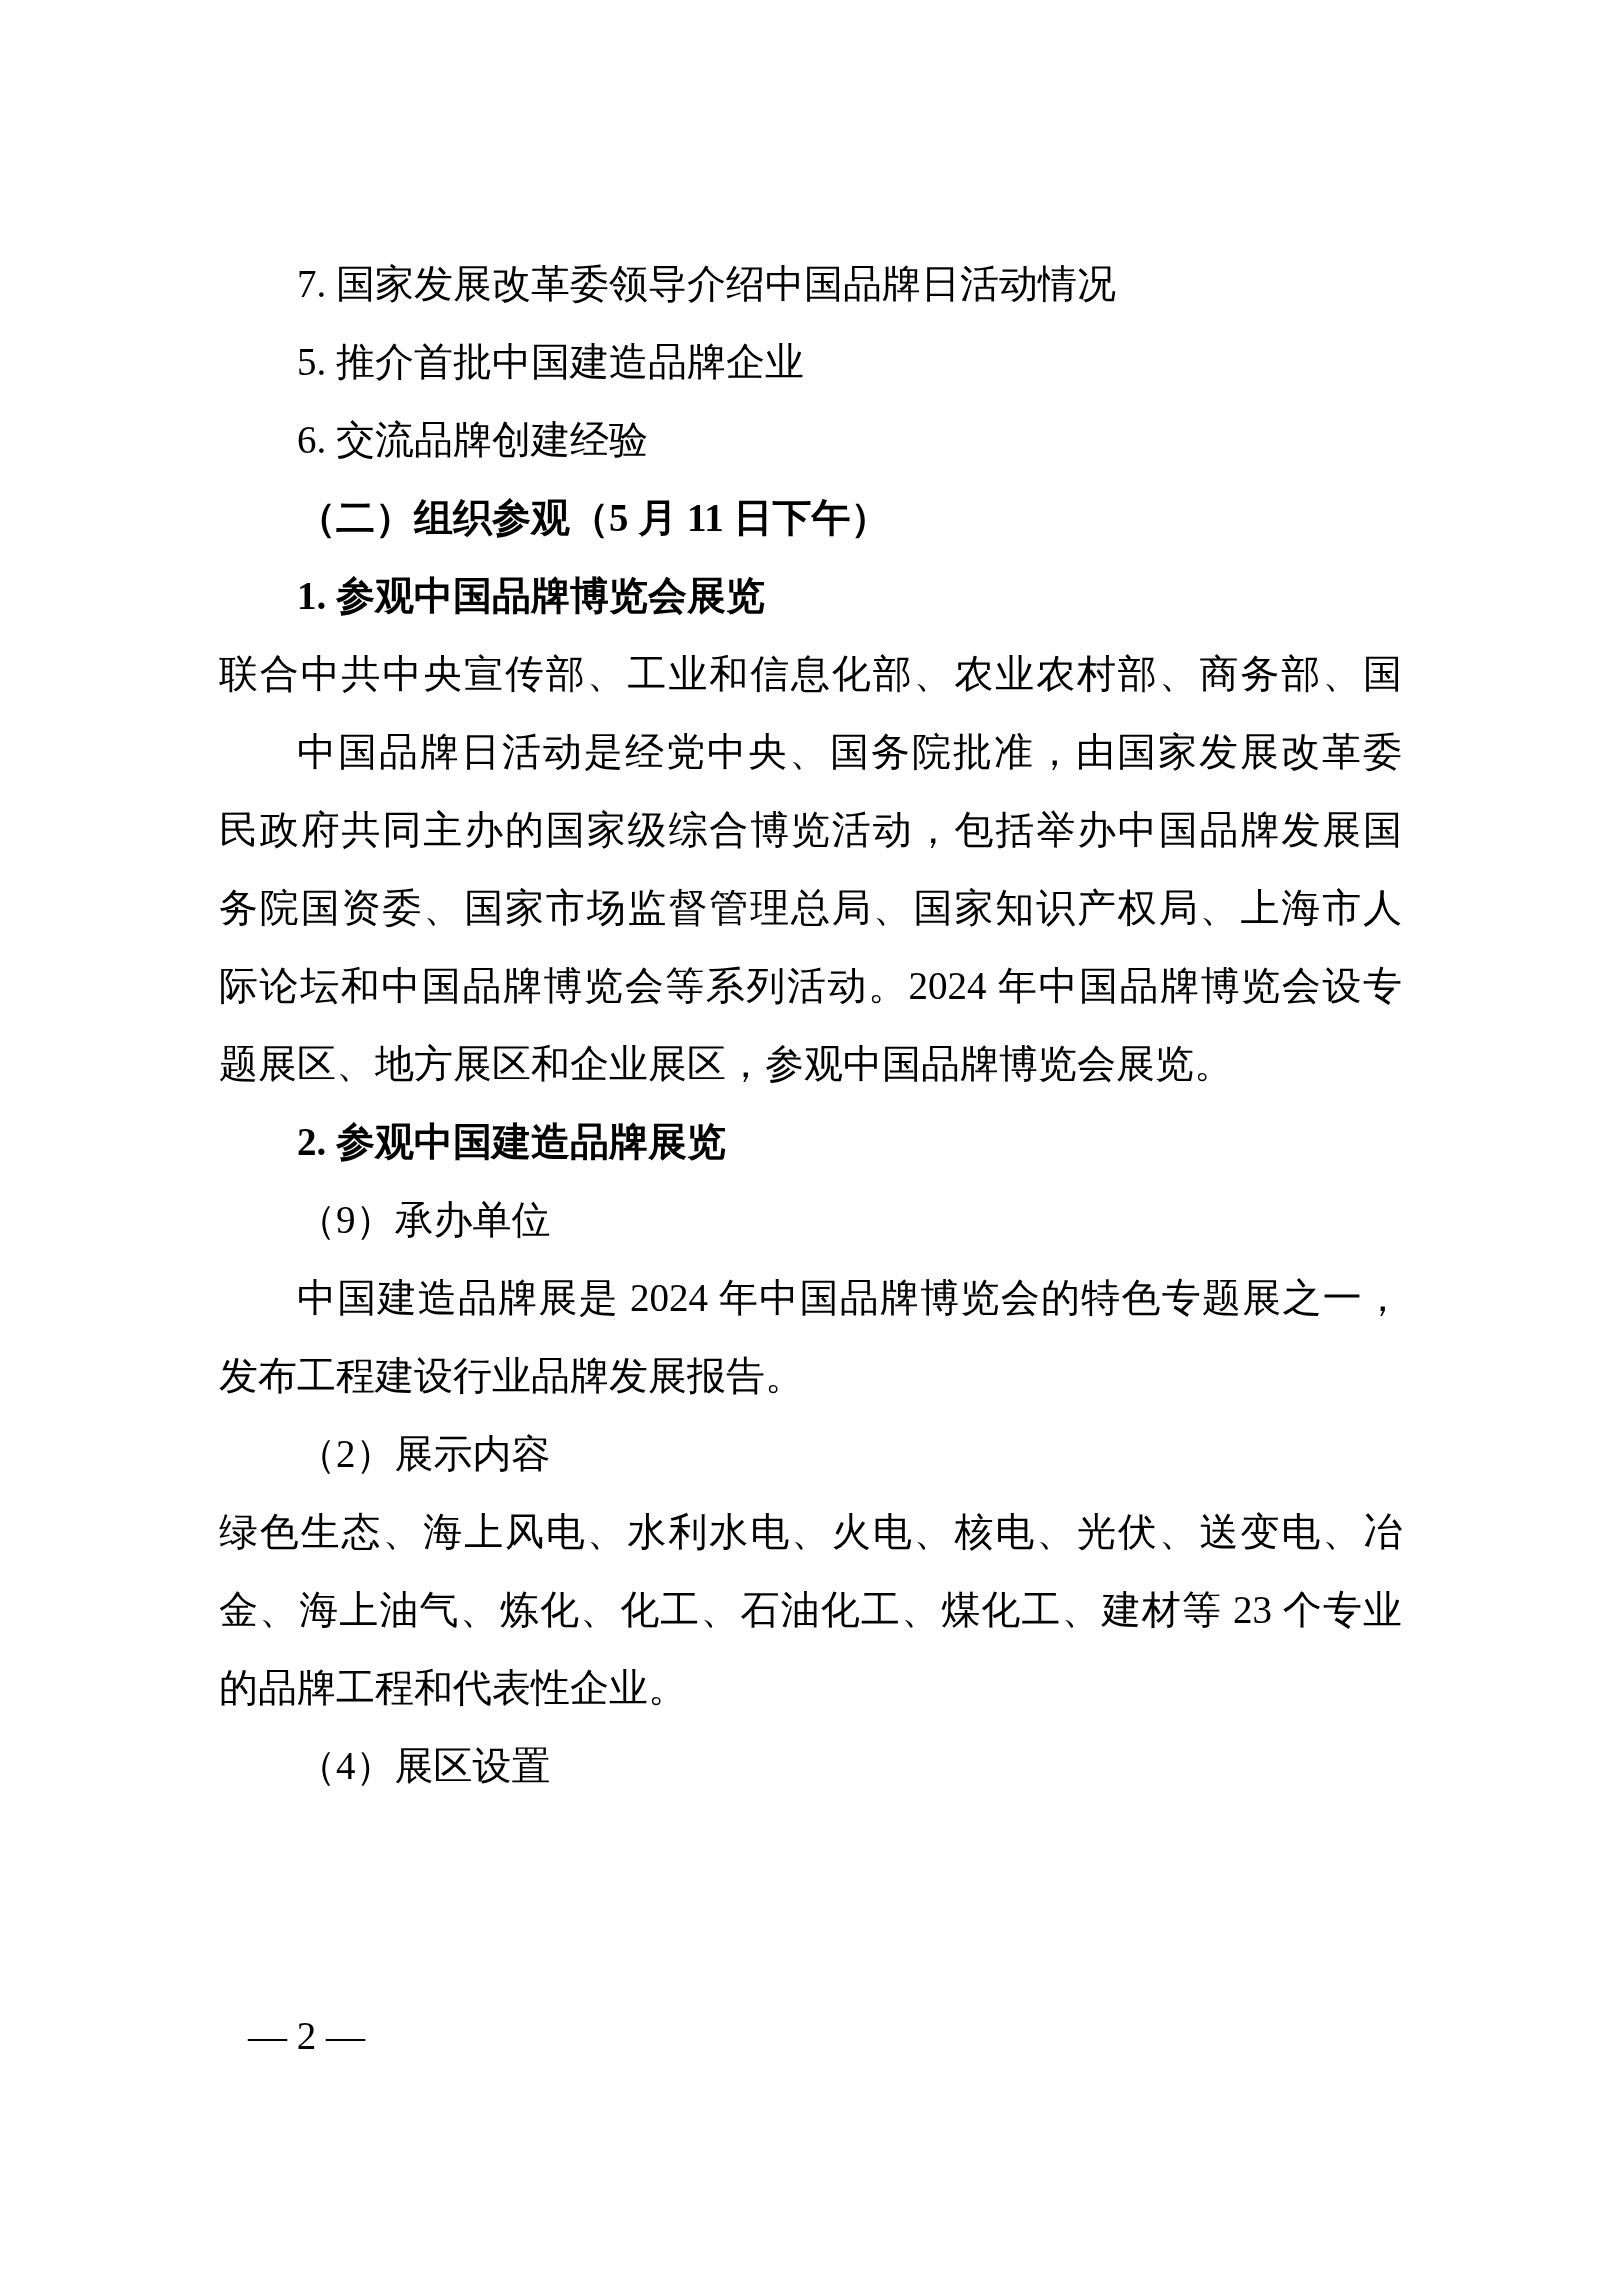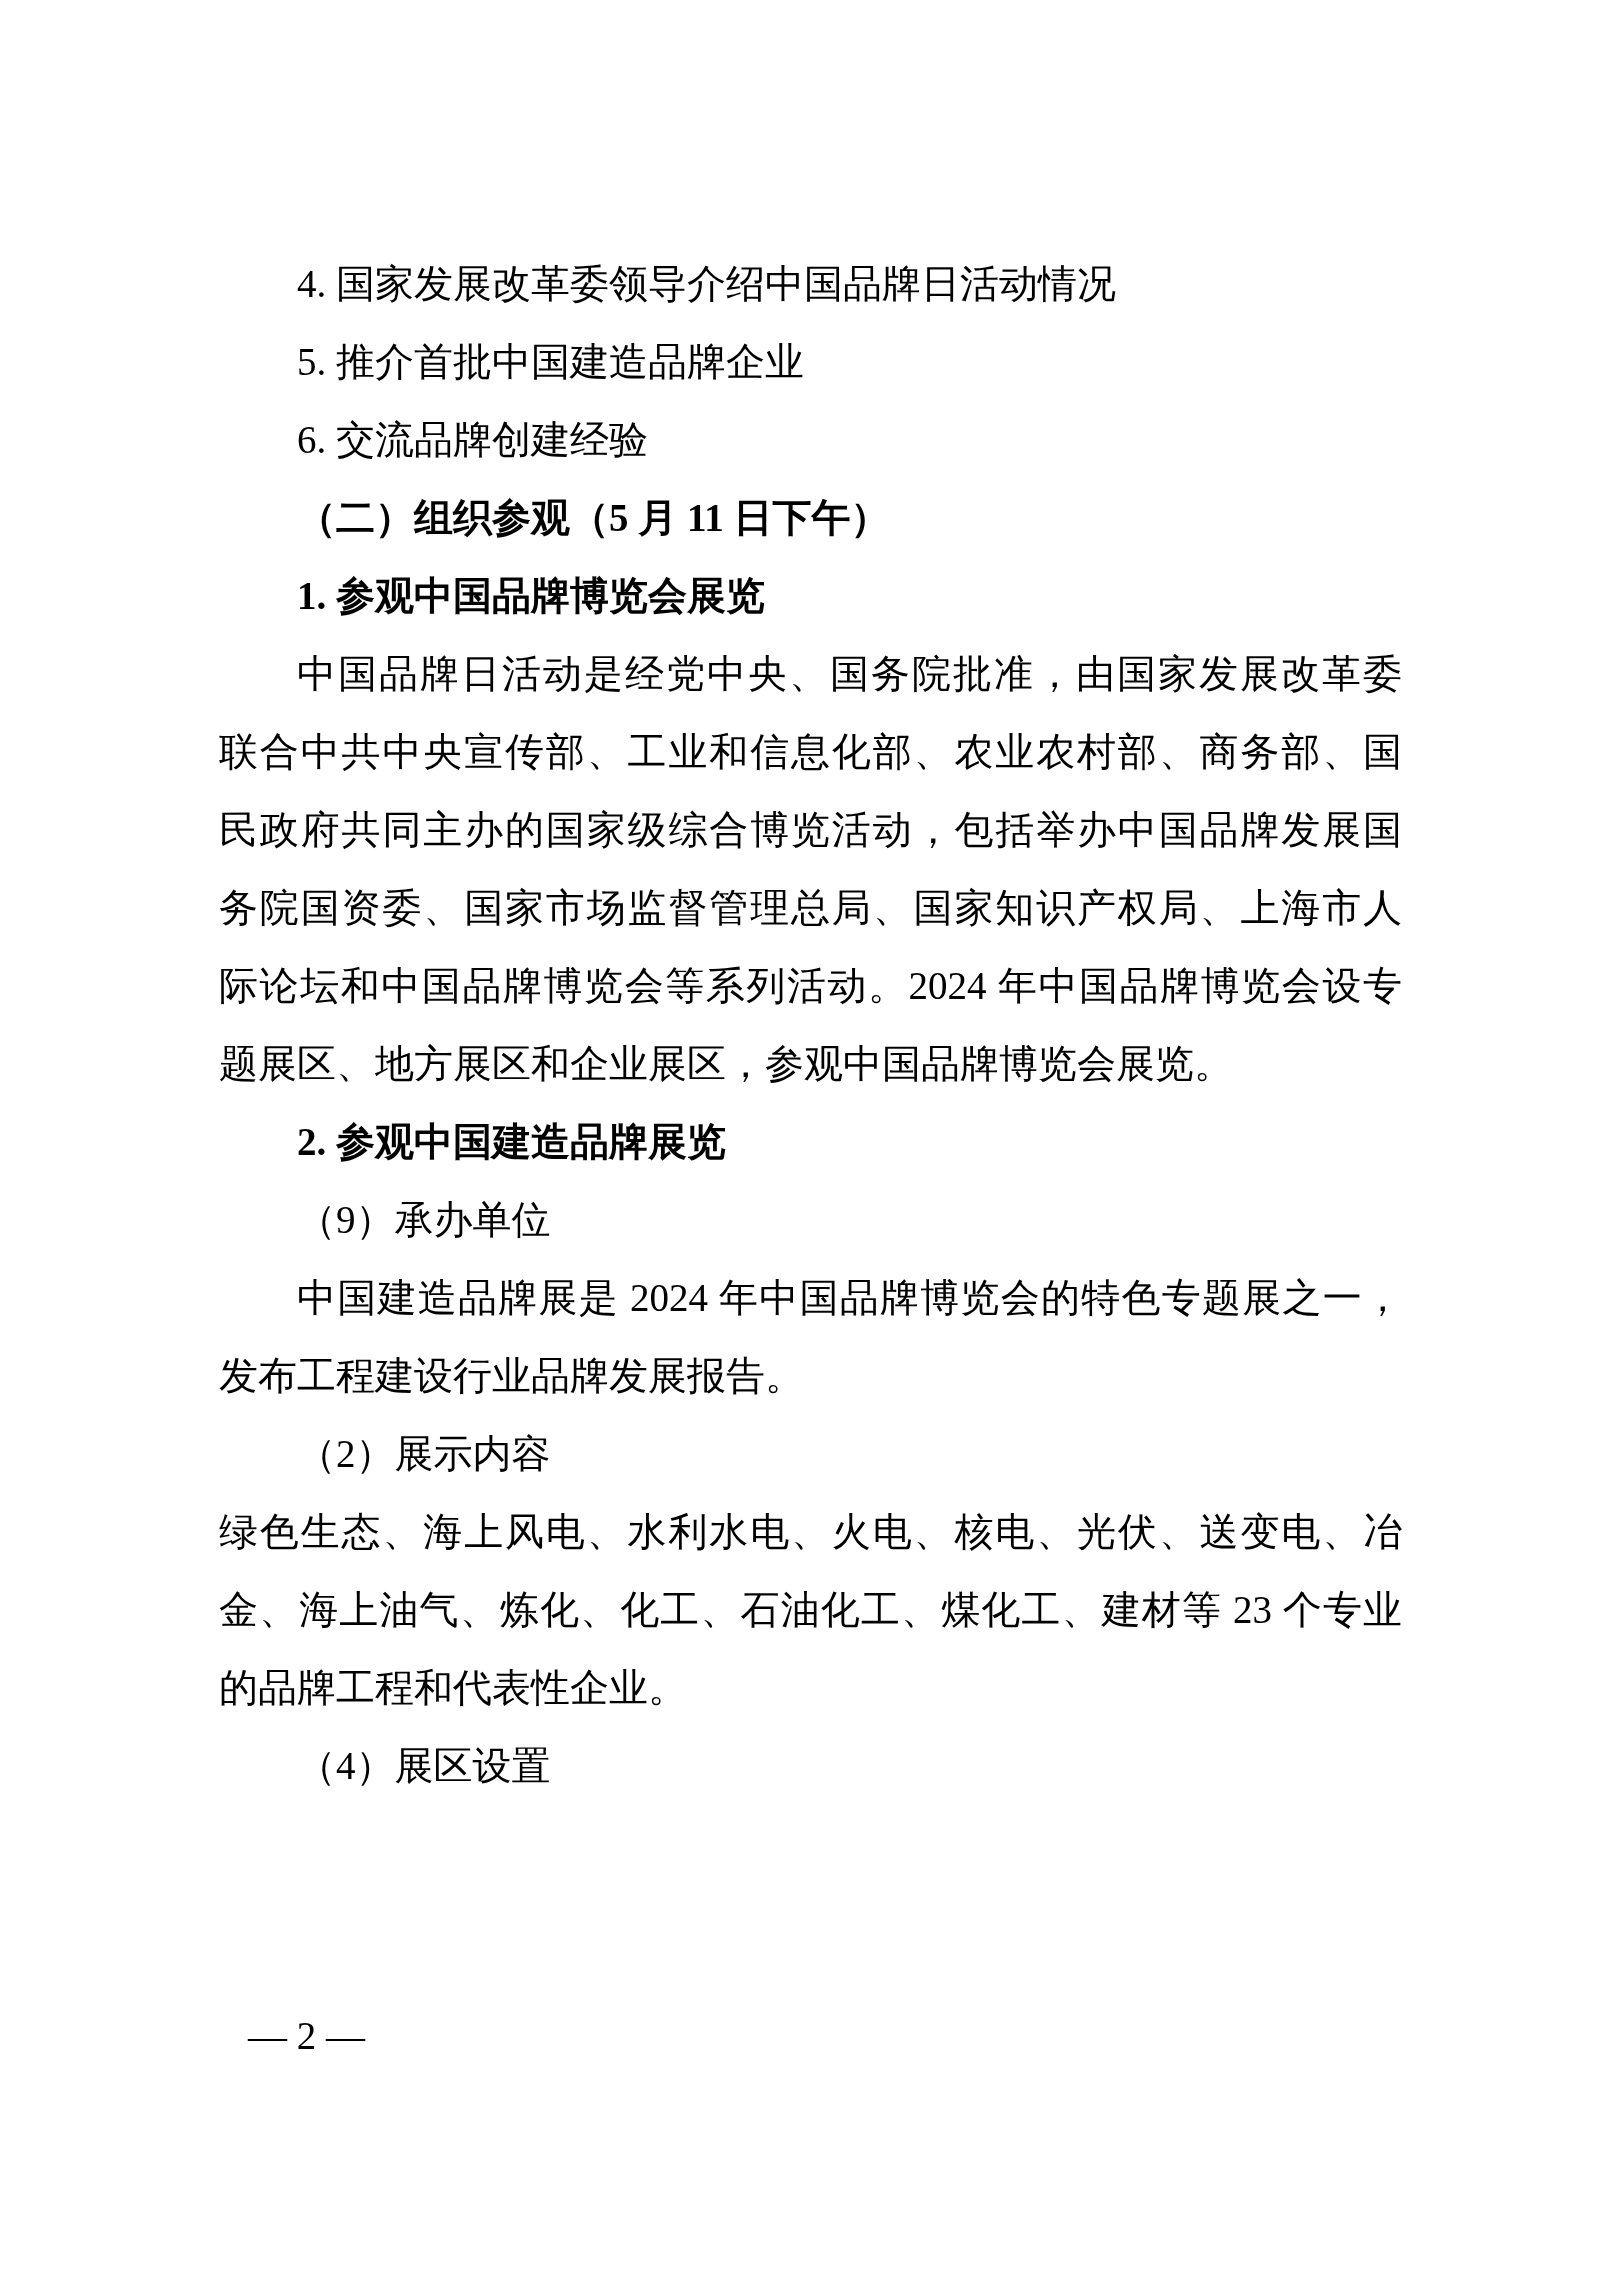--- a/index.html
+++ b/index.html
@@ -44,27 +44,27 @@
     top: 1997px;
     font-size: 39px;
     line-height: 78px;
   }
 </style>
 </head>
 <body>
 
 <div class="page">
   <div class="content">
-    <div class="line indent">4. 国家发展改革委领导介绍中国品牌日活动情况</div>
+    <div class="line indent">7. 国家发展改革委领导介绍中国品牌日活动情况</div>
     <div class="line indent">5. 推介首批中国建造品牌企业</div>
     <div class="line indent">6. 交流品牌创建经验</div>
     <div class="line indent bold">（二）组织参观（5 月 11 日下午）</div>
     <div class="line indent bold">1. 参观中国品牌博览会展览</div>
+    <div class="line fill">联合中共中央宣传部、工业和信息化部、农业农村部、商务部、国</div>
     <div class="line indent fill">中国品牌日活动是经党中央、国务院批准，由国家发展改革委</div>
-    <div class="line fill">联合中共中央宣传部、工业和信息化部、农业农村部、商务部、国</div>
     <div class="line fill">民政府共同主办的国家级综合博览活动，包括举办中国品牌发展国</div>
     <div class="line fill">务院国资委、国家市场监督管理总局、国家知识产权局、上海市人</div>
     <div class="line fill">际论坛和中国品牌博览会等系列活动。2024 年中国品牌博览会设专</div>
     <div class="line">题展区、地方展区和企业展区，参观中国品牌博览会展览。</div>
     <div class="line indent bold">2. 参观中国建造品牌展览</div>
     <div class="line indent">（9）承办单位</div>
     <div class="line indent fill">中国建造品牌展是 2024 年中国品牌博览会的特色专题展之一，</div>
     <div class="line">发布工程建设行业品牌发展报告。</div>
     <div class="line indent">（2）展示内容</div>
     <div class="line fill">绿色生态、海上风电、水利水电、火电、核电、光伏、送变电、冶</div>

